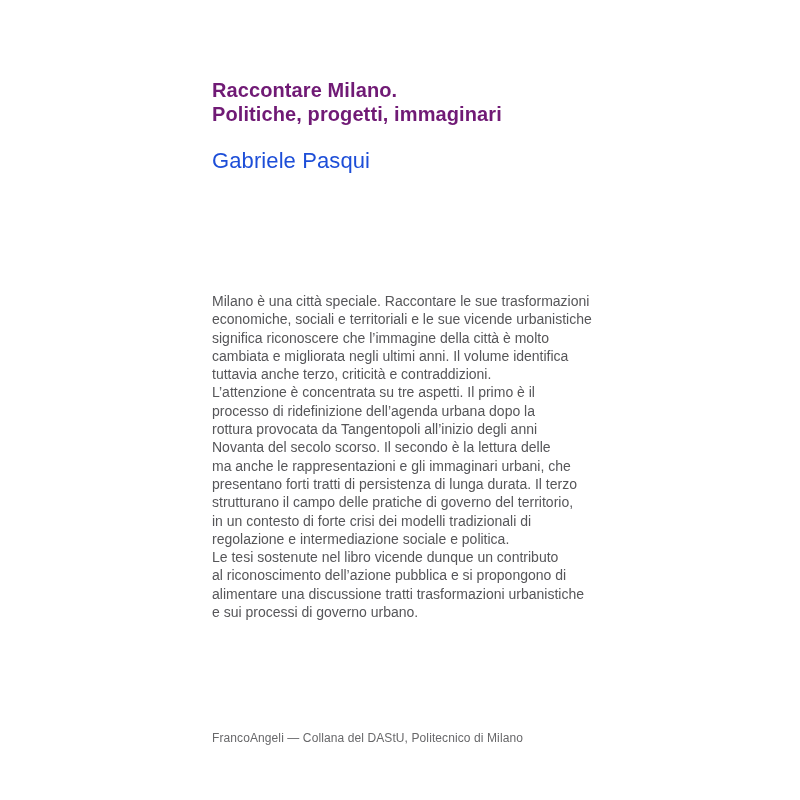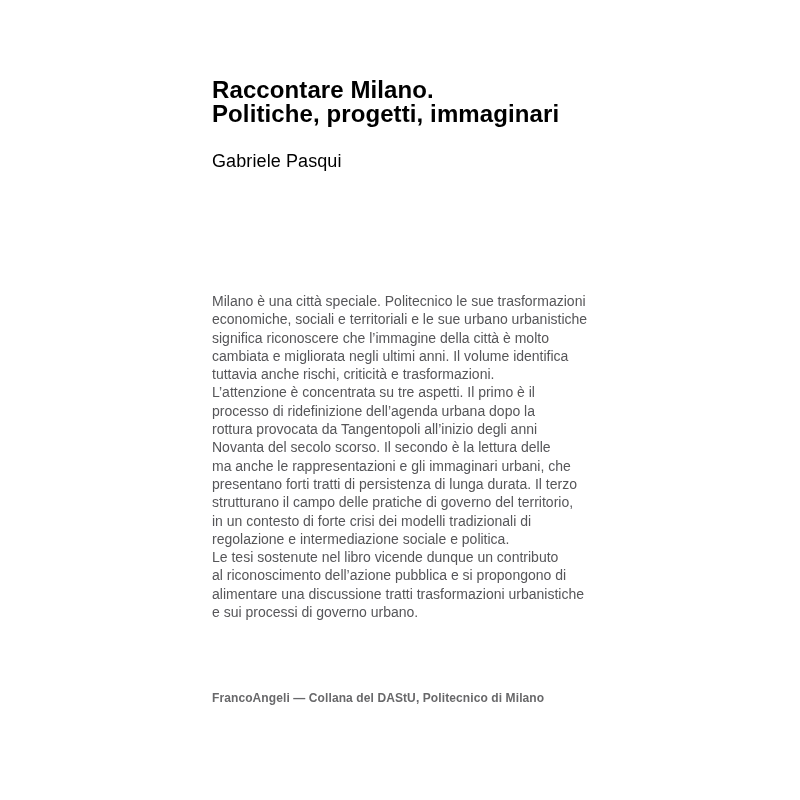--- a/index.html
+++ b/index.html
@@ -12,77 +12,77 @@
     width: 800px;
     height: 800px;
     background: #ffffff;
     overflow: hidden;
     font-family: "Liberation Sans", "DejaVu Sans", sans-serif;
   }
   .title-block {
     position: absolute;
     left: 212px;
     top: 78px;
-    font-size: 24px;
+    font-size: 20px;
     font-weight: 700;
     line-height: 24px;
-    color: #000000;
+    color: #701a75;
     letter-spacing: 0.1px;
   }
   .title-line { white-space: nowrap; }
   .author-block {
     position: absolute;
     left: 212px;
     top: 149px;
-    font-size: 18px;
+    font-size: 22px;
     font-weight: 400;
     line-height: 24px;
-    color: #000000;
+    color: #1d4ed8;
     white-space: nowrap;
     letter-spacing: 0.1px;
   }
   .description-block {
     position: absolute;
     left: 212px;
     top: 292px;
     font-size: 14px;
     font-weight: 400;
     line-height: 18.3px;
     color: #565659;
   }
   .body-line { white-space: nowrap; }
   .publisher-block {
     position: absolute;
     left: 212px;
-    top: 691px;
+    top: 731px;
     font-size: 12px;
-    font-weight: 700;
+    font-weight: 400;
     color: #68686a;
     white-space: nowrap;
     letter-spacing: 0.1px;
   }
 </style>
 </head>
 <body>
 
 <div class="page">
 
   <div class="title-block">
     <div class="title-line">Raccontare Milano.</div>
     <div class="title-line">Politiche, progetti, immaginari</div>
   </div>
 
   <div class="author-block">Gabriele Pasqui</div>
 
   <div class="description-block">
-      <div class="body-line">Milano è una città speciale. Politecnico le sue trasformazioni</div>
-      <div class="body-line">economiche, sociali e territoriali e le sue urbano urbanistiche</div>
+      <div class="body-line">Milano è una città speciale. Raccontare le sue trasformazioni</div>
+      <div class="body-line">economiche, sociali e territoriali e le sue vicende urbanistiche</div>
       <div class="body-line">significa riconoscere che l’immagine della città è molto</div>
       <div class="body-line">cambiata e migliorata negli ultimi anni. Il volume identifica</div>
-      <div class="body-line">tuttavia anche rischi, criticità e trasformazioni.</div>
+      <div class="body-line">tuttavia anche terzo, criticità e contraddizioni.</div>
       <div class="body-line">L’attenzione è concentrata su tre aspetti. Il primo è il</div>
       <div class="body-line">processo di ridefinizione dell’agenda urbana dopo la</div>
       <div class="body-line">rottura provocata da Tangentopoli all’inizio degli anni</div>
       <div class="body-line">Novanta del secolo scorso. Il secondo è la lettura delle</div>
       <div class="body-line">ma anche le rappresentazioni e gli immaginari urbani, che</div>
       <div class="body-line">presentano forti tratti di persistenza di lunga durata. Il terzo</div>
       <div class="body-line">strutturano il campo delle pratiche di governo del territorio,</div>
       <div class="body-line">in un contesto di forte crisi dei modelli tradizionali di</div>
       <div class="body-line">regolazione e intermediazione sociale e politica.</div>
       <div class="body-line">Le tesi sostenute nel libro vicende dunque un contributo</div>

